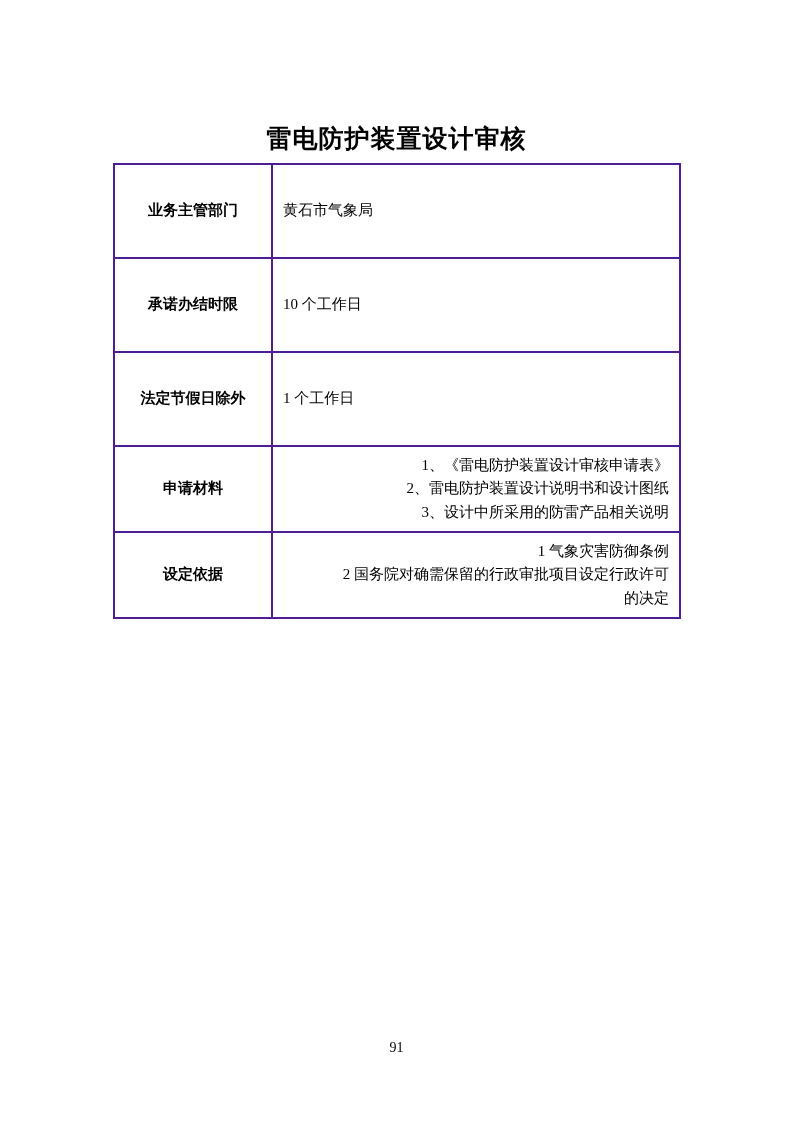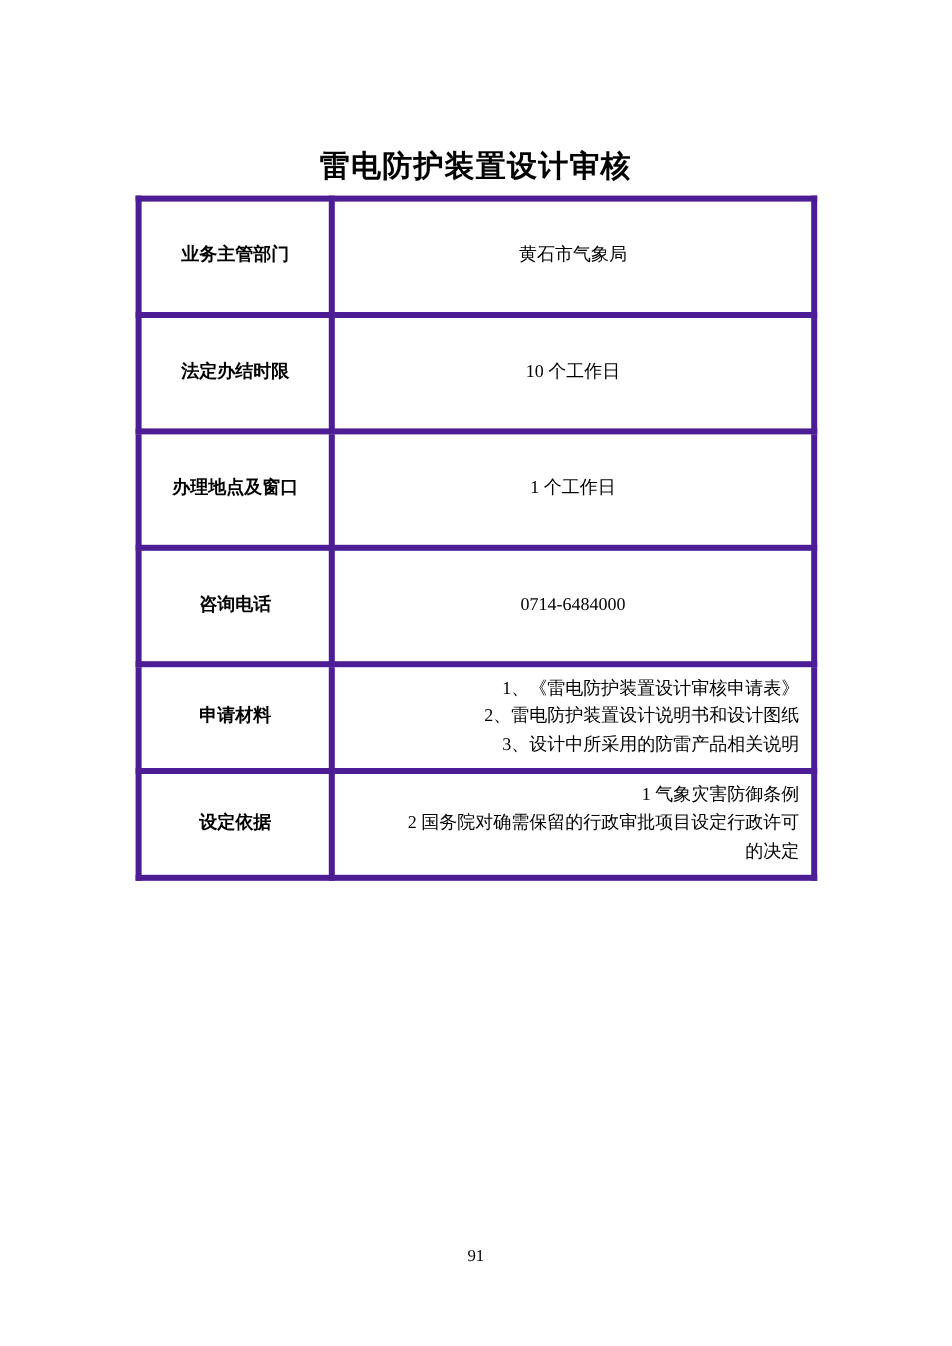--- a/index.html
+++ b/index.html
@@ -36,35 +36,35 @@
     width: 568px;
     margin: 0 auto;
     margin-left: 113px;
   }
   table.info {
     border-collapse: collapse;
     width: 568px;
     table-layout: fixed;
   }
   table.info td {
-    border: 5px solid #4c1d95;
+    border: 2px solid #4c1d95;
     vertical-align: middle;
     font-size: 15px;
     line-height: 1.55;
   }
   td.label {
     width: 148px;
     text-align: center;
     font-weight: bold;
     padding: 6px 4px;
     font-size: 15.5px;
   }
   td.value {
     padding: 6px 10px;
-    text-align: center;
+    text-align: left;
   }
   td.value.left {
     text-align: right;
   }
   .row-tall td { height: 80px; }
   .row-two td { height: 74px; }
   .row-list td { height: 72px; }
   .val-line {
     display: block;
   }
@@ -91,41 +91,35 @@
 
         <tr class="row-tall">
           <td class="label">业务主管部门</td>
           <td class="value">
             <span class="val-line">黄石市气象局</span>
           </td>
         </tr>
 
 
         <tr class="row-tall">
-          <td class="label">法定办结时限</td>
+          <td class="label">承诺办结时限</td>
           <td class="value">
             <span class="val-line">10 个工作日</span>
           </td>
         </tr>
 
         <tr class="row-tall">
-          <td class="label">办理地点及窗口</td>
+          <td class="label">法定节假日除外</td>
           <td class="value">
             <span class="val-line">1 个工作日</span>
           </td>
         </tr>
 
 
 
-        <tr class="row-tall">
-          <td class="label">咨询电话</td>
-          <td class="value">
-            <span class="val-line">0714-6484000</span>
-          </td>
-        </tr>
 
 
         <tr class="row-list">
           <td class="label">申请材料</td>
           <td class="value left">
             <span class="val-line">1、《雷电防护装置设计审核申请表》</span>
             <span class="val-line">2、雷电防护装置设计说明书和设计图纸</span>
             <span class="val-line">3、设计中所采用的防雷产品相关说明</span>
           </td>
         </tr>

